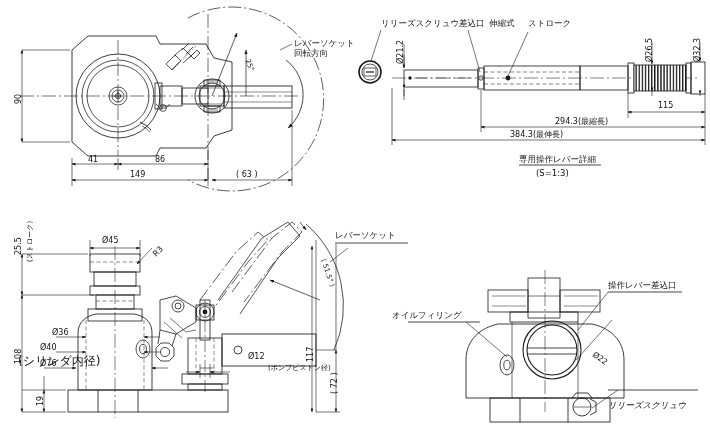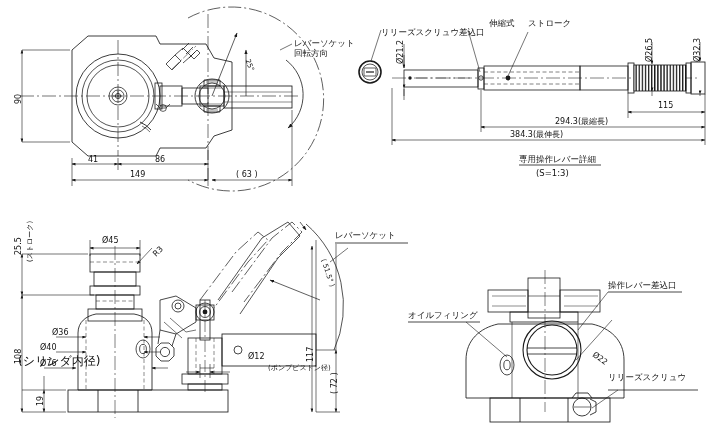--- a/index.html
+++ b/index.html
@@ -362,21 +362,21 @@
 <div class="lbl" style="left:294px;top:38px;">レバーソケット
 回転方向</div>
 
 <div class="dim rot90" style="left:14px;top:104px;">90</div>
 <div class="dim" style="left:88px;top:155px;">41</div>
 <div class="dim" style="left:155px;top:155px;">86</div>
 <div class="dim" style="left:130px;top:170px;">149</div>
 <div class="dim" style="left:236px;top:170px;">( 63 )</div>
 <div class="dim rot-a" style="left:251px;top:58px;transform:rotate(68deg);font-size:7px;">25°</div>
 
-<div class="lbl" style="left:381px;top:18px;margin-top:9px;">リリーズスクリュウ差込口</div>
+<div class="lbl" style="left:381px;top:18px;">リリーズスクリュウ差込口</div>
 <div class="lbl" style="left:489px;top:18px;">伸縮式</div>
 <div class="lbl" style="left:528px;top:18px;">ストローク</div>
 
 <div class="dim rot90" style="left:396px;top:64px;">Ø21.2</div>
 <div class="dim rot90" style="left:645px;top:62px;">Ø26.5</div>
 <div class="dim rot90" style="left:693px;top:62px;">Ø32.3</div>
 <div class="dim" style="left:658px;top:101px;">115</div>
 <div class="dim" style="left:555px;top:116px;">294.3(最縮長)</div>
 <div class="dim" style="left:510px;top:129px;">384.3(最伸長)</div>
 <div class="lbl" style="left:519px;top:154px;">専用操作レバー詳細</div>
@@ -393,18 +393,18 @@
 <div class="dim" style="left:52px;top:328px;">Ø36</div>
 <div class="dim" style="left:40px;top:343px;">Ø40</div>
 <div class="dim" style="left:18px;top:353px;font-size:12px;">(シリンダ内径)</div>
 <div class="dim" style="left:40px;top:359px;">Ø76</div>
 <div class="dim" style="left:248px;top:352px;">Ø12</div>
 <div class="dim" style="left:228px;top:363px;font-size:7px;margin-left:40px;">(ポンプピストン径)</div>
 <div class="dim rot90" style="left:306px;top:362px;">117</div>
 <div class="dim rot90" style="left:330px;top:394px;">( 72 )</div>
 <div class="dim rot-a" style="left:327px;top:258px;transform:rotate(72deg);font-size:7px;">( 51.5° )</div>
 
-<div class="lbl" style="left:408px;top:310px;text-align:right;">オイルフィリング</div>
+<div class="lbl" style="left:392px;top:310px;text-align:right;">オイルフィリング</div>
 <div class="lbl" style="left:608px;top:280px;">操作レバー差込口</div>
-<div class="lbl" style="left:608px;top:372px;">リリーズスクリュウ</div>
+<div class="lbl" style="left:608px;top:400px;font-style:italic;">リリーズスクリュウ</div>
 <div class="dim rot-a" style="left:596px;top:350px;transform:rotate(36deg);">Ø22</div>
 
 </div>
 
 </body></html>

